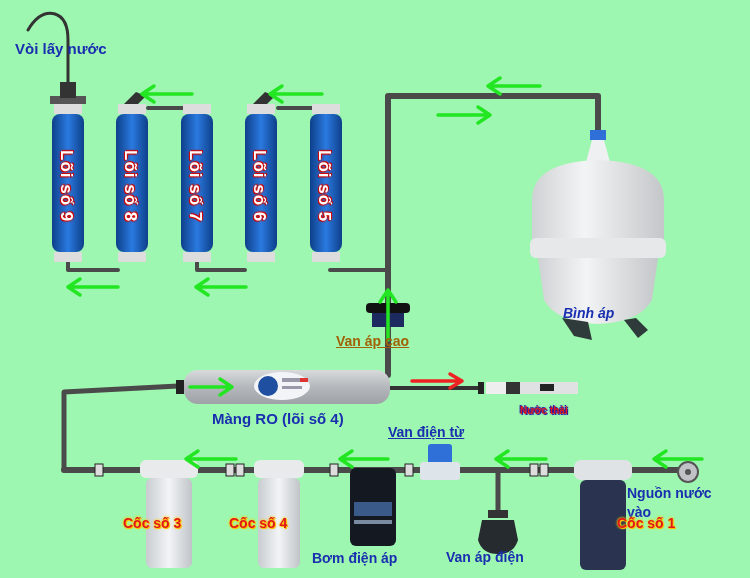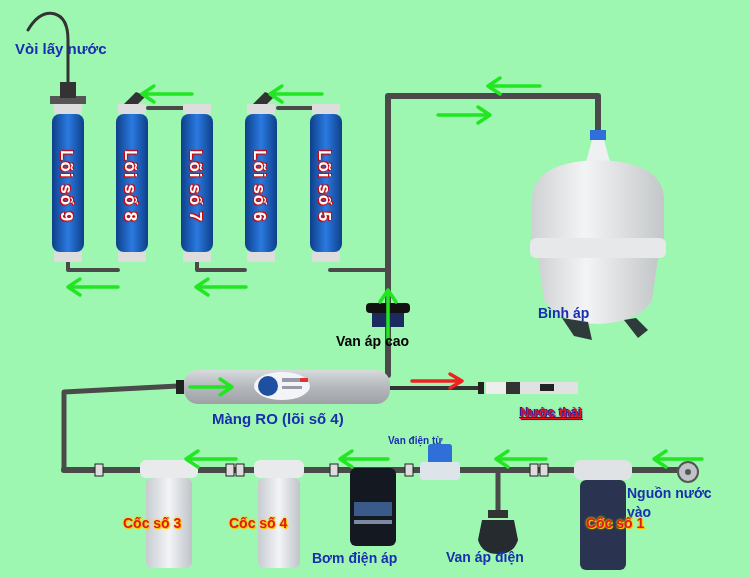--- a/index.html
+++ b/index.html
@@ -1,22 +1,22 @@
 <!DOCTYPE html>
 <html><head>
 <meta charset="utf-8">
 <style>
   html,body{margin:0;padding:0;}
   body{width:750px;height:578px;background:#9ef7b0;position:relative;overflow:hidden;font-family:"Liberation Sans",sans-serif;}
   svg.diagram{position:absolute;left:0;top:0;}
   .lbl{position:absolute;font-weight:bold;white-space:nowrap;}
   .blue{color:#1a2fb0;font-size:15px;}
-  .dark{color:#000000;font-size:14px;}
+  .dark{color:#a16207;font-size:14px;text-decoration:underline;}
   .red-glow{color:#e01818;font-size:14px;text-shadow:0 0 2px #ffd200,0 0 3px #ffd200,1px 1px 0 #ffb400;}
-  .waste{color:#e01818;font-size:13px;text-shadow:0 0 2px #2a1aa8,1px 1px 0 #2a1aa8,-1px -1px 0 #2a1aa8;text-decoration:underline;}
+  .waste{color:#e01818;font-size:10px;text-shadow:0 0 2px #2a1aa8,1px 1px 0 #2a1aa8,-1px -1px 0 #2a1aa8;}
   .cartridge-label{position:absolute;color:#fff;font-weight:bold;font-size:17px;writing-mode:vertical-rl;transform:rotate(0deg);text-shadow:0 0 2px #d01010,0 0 3px #d01010,1px 1px 0 #c00,-1px -1px 0 #c00;letter-spacing:1px;}
 </style>
 </head>
 <body>
 
 <svg class="diagram" width="750" height="578" viewBox="0 0 750 578">
   <defs>
     <linearGradient id="cartGrad" x1="0" x2="1">
       <stop offset="0" stop-color="#0e3f8a"></stop>
       <stop offset="0.5" stop-color="#2a7ae0"></stop>
@@ -187,23 +187,23 @@
   <path d="M 412 381 L 462 381 M 450 374 L 462 381 L 450 388" stroke="#ee2222" stroke-width="3.5" fill="none" stroke-linecap="round" stroke-linejoin="round"></path>
 </svg>
 
 <div class="cartridge-label" style="left:56px;top:150px;">Lõi số 9</div>
 <div class="cartridge-label" style="left:120px;top:150px;">Lõi số 8</div>
 <div class="cartridge-label" style="left:185px;top:150px;">Lõi số 7</div>
 <div class="cartridge-label" style="left:249px;top:150px;">Lõi số 6</div>
 <div class="cartridge-label" style="left:314px;top:150px;">Lõi số 5</div>
 
 <div class="lbl blue" style="left:7px;top:40px;margin-left:8px;">Vòi lấy nước</div>
-<div class="lbl blue" style="left:538px;top:305px;font-size:14px;">Bình áp</div>
+<div class="lbl blue" style="left:563px;top:305px;font-size:14px;font-style:italic;">Bình áp</div>
 <div class="lbl dark" style="left:336px;top:333px;">Van áp cao</div>
 <div class="lbl blue" style="left:212px;top:410px;">Màng RO (lõi số 4)</div>
 <div class="lbl waste" style="left:520px;top:405px;">Nước thải</div>
-<div class="lbl blue" style="left:388px;top:435px;font-size:10px;">Van điện từ</div>
+<div class="lbl blue" style="left:388px;top:424px;font-size:14px;text-decoration:underline;">Van điện từ</div>
 <div class="lbl blue" style="left:312px;top:550px;font-size:14px;">Bơm điện áp</div>
 <div class="lbl blue" style="left:446px;top:549px;font-size:14px;">Van áp điện</div>
 <div class="lbl blue" style="left:627px;top:484px;width:110px;text-align:left;white-space:normal;line-height:19px;font-size:14px;">Nguồn nước vào</div>
-<div class="lbl red-glow" style="left:542px;top:515px;padding-left:44px;">Cốc số 1</div>
+<div class="lbl red-glow" style="left:573px;top:515px;padding-left:44px;">Cốc số 1</div>
 <div class="lbl red-glow" style="left:229px;top:515px;">Cốc số 4</div>
 <div class="lbl red-glow" style="left:123px;top:515px;text-align:center;">Cốc số 3</div>
 
 </body></html>

